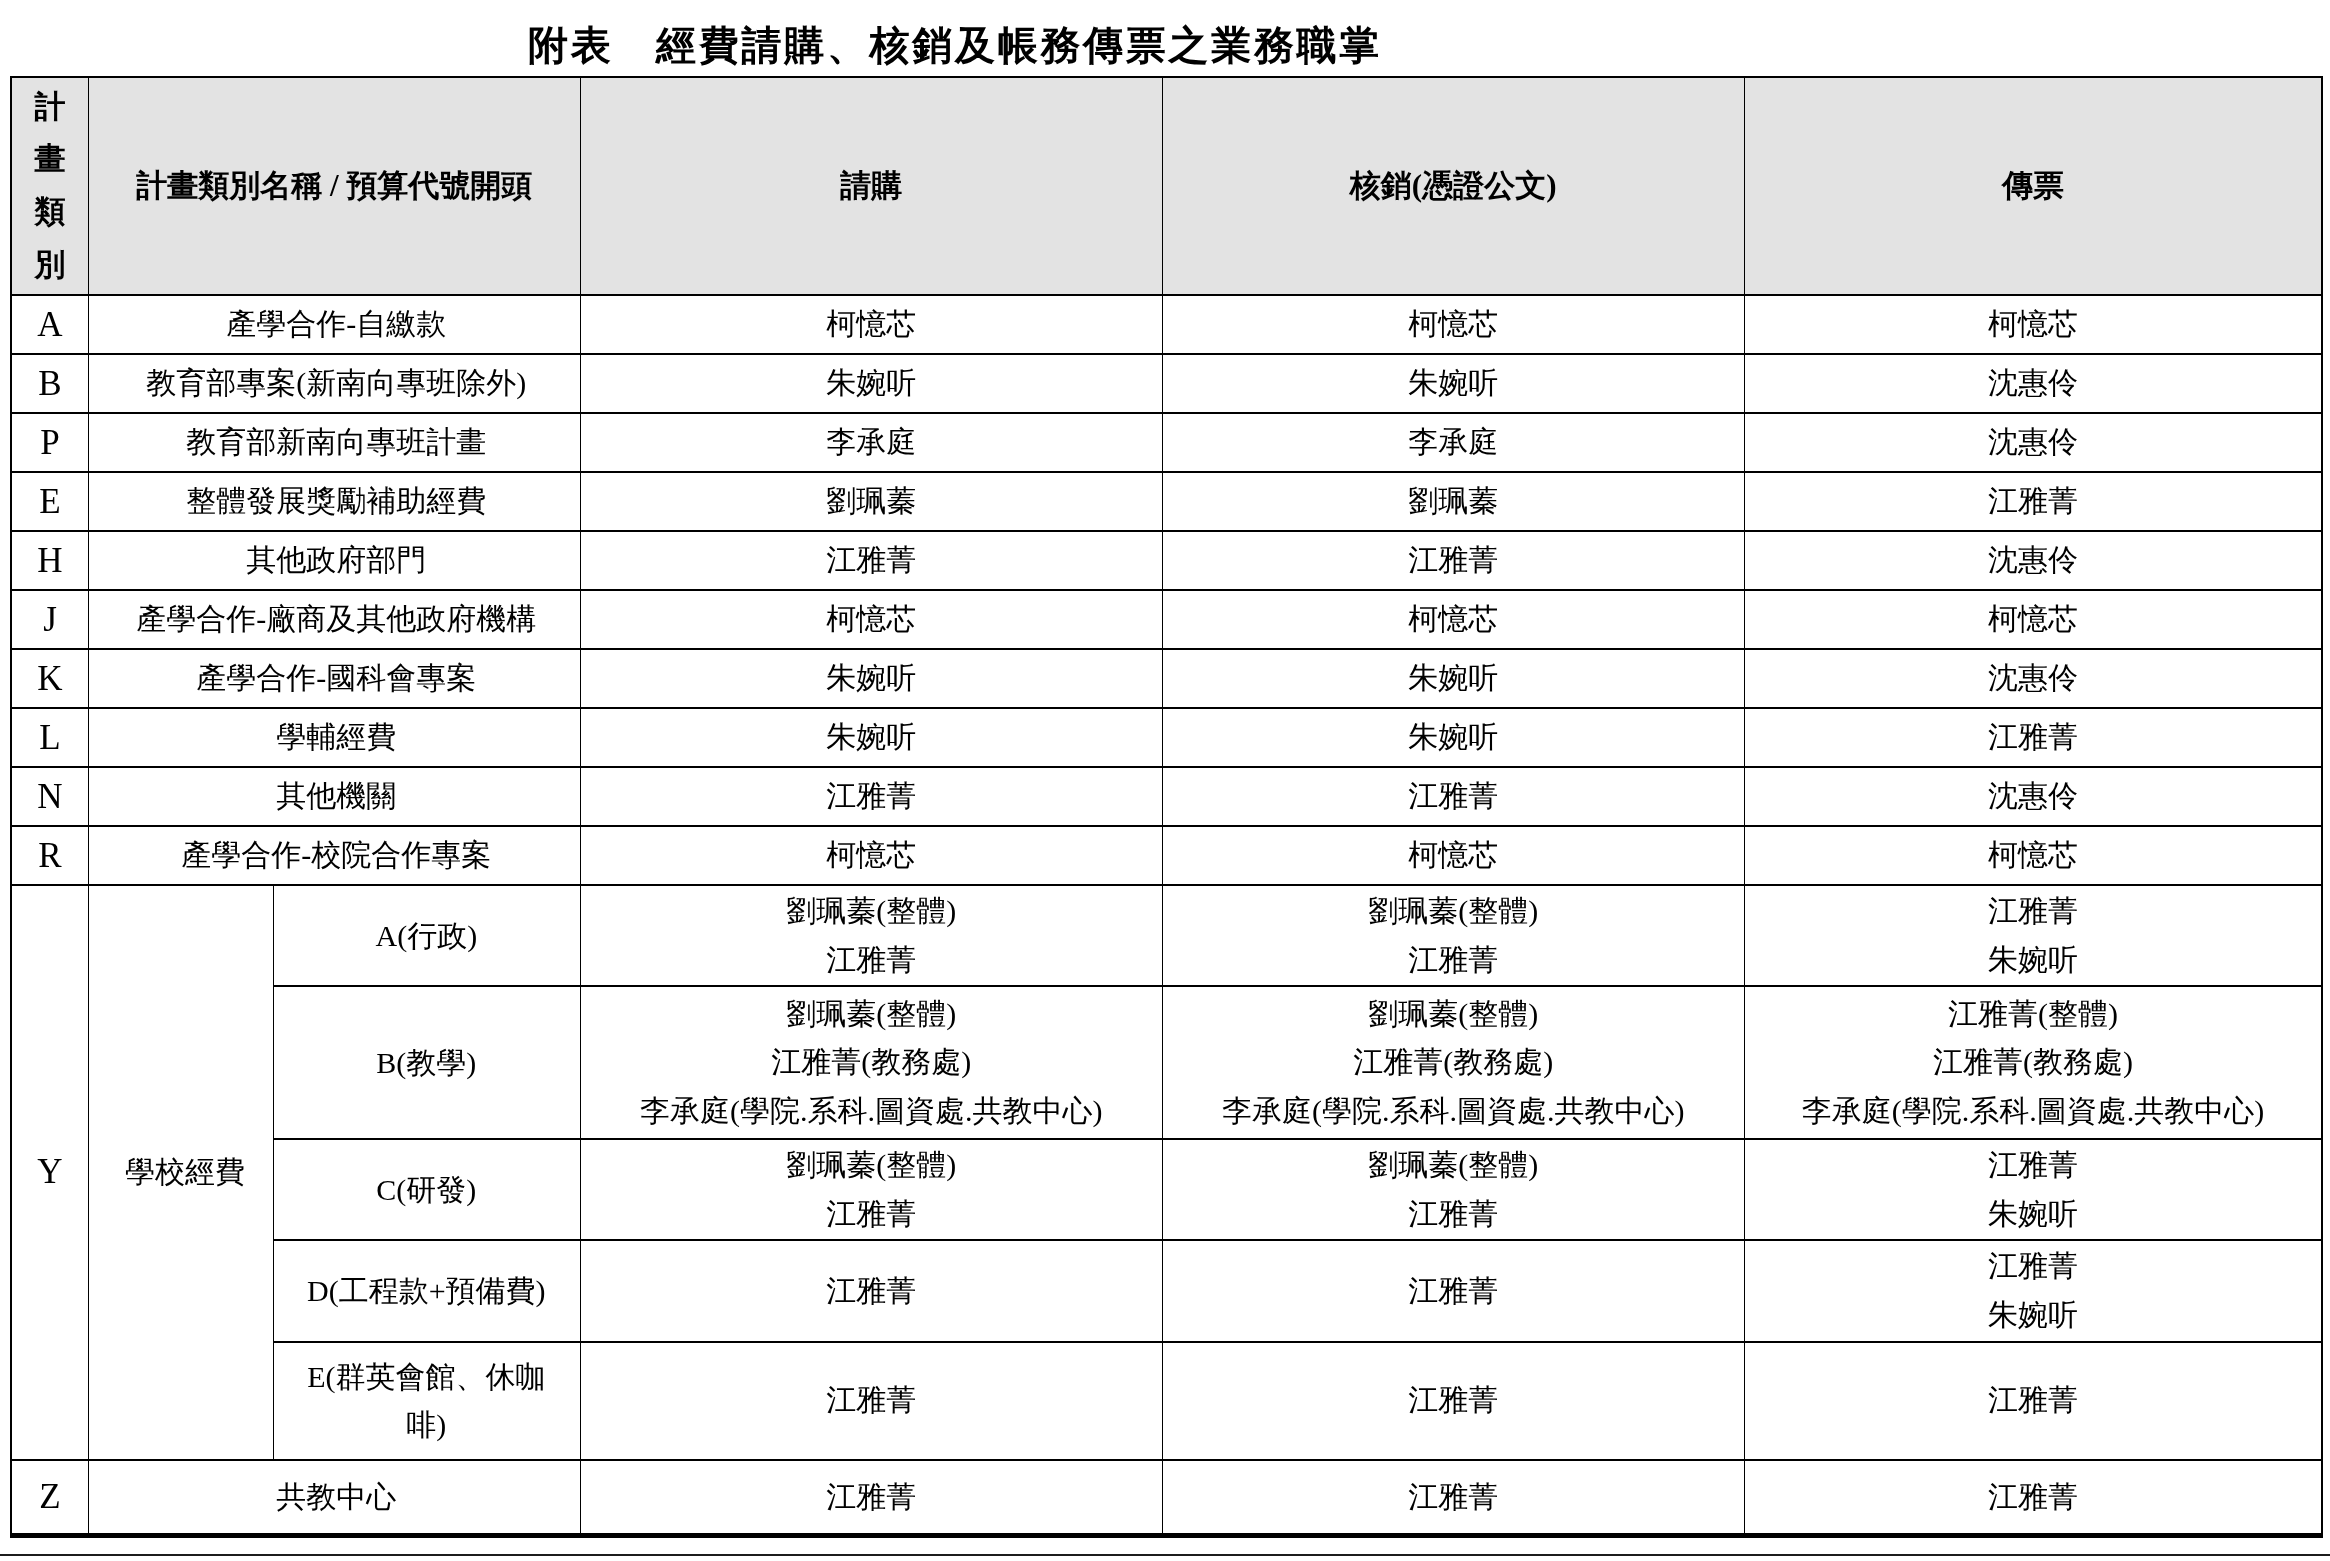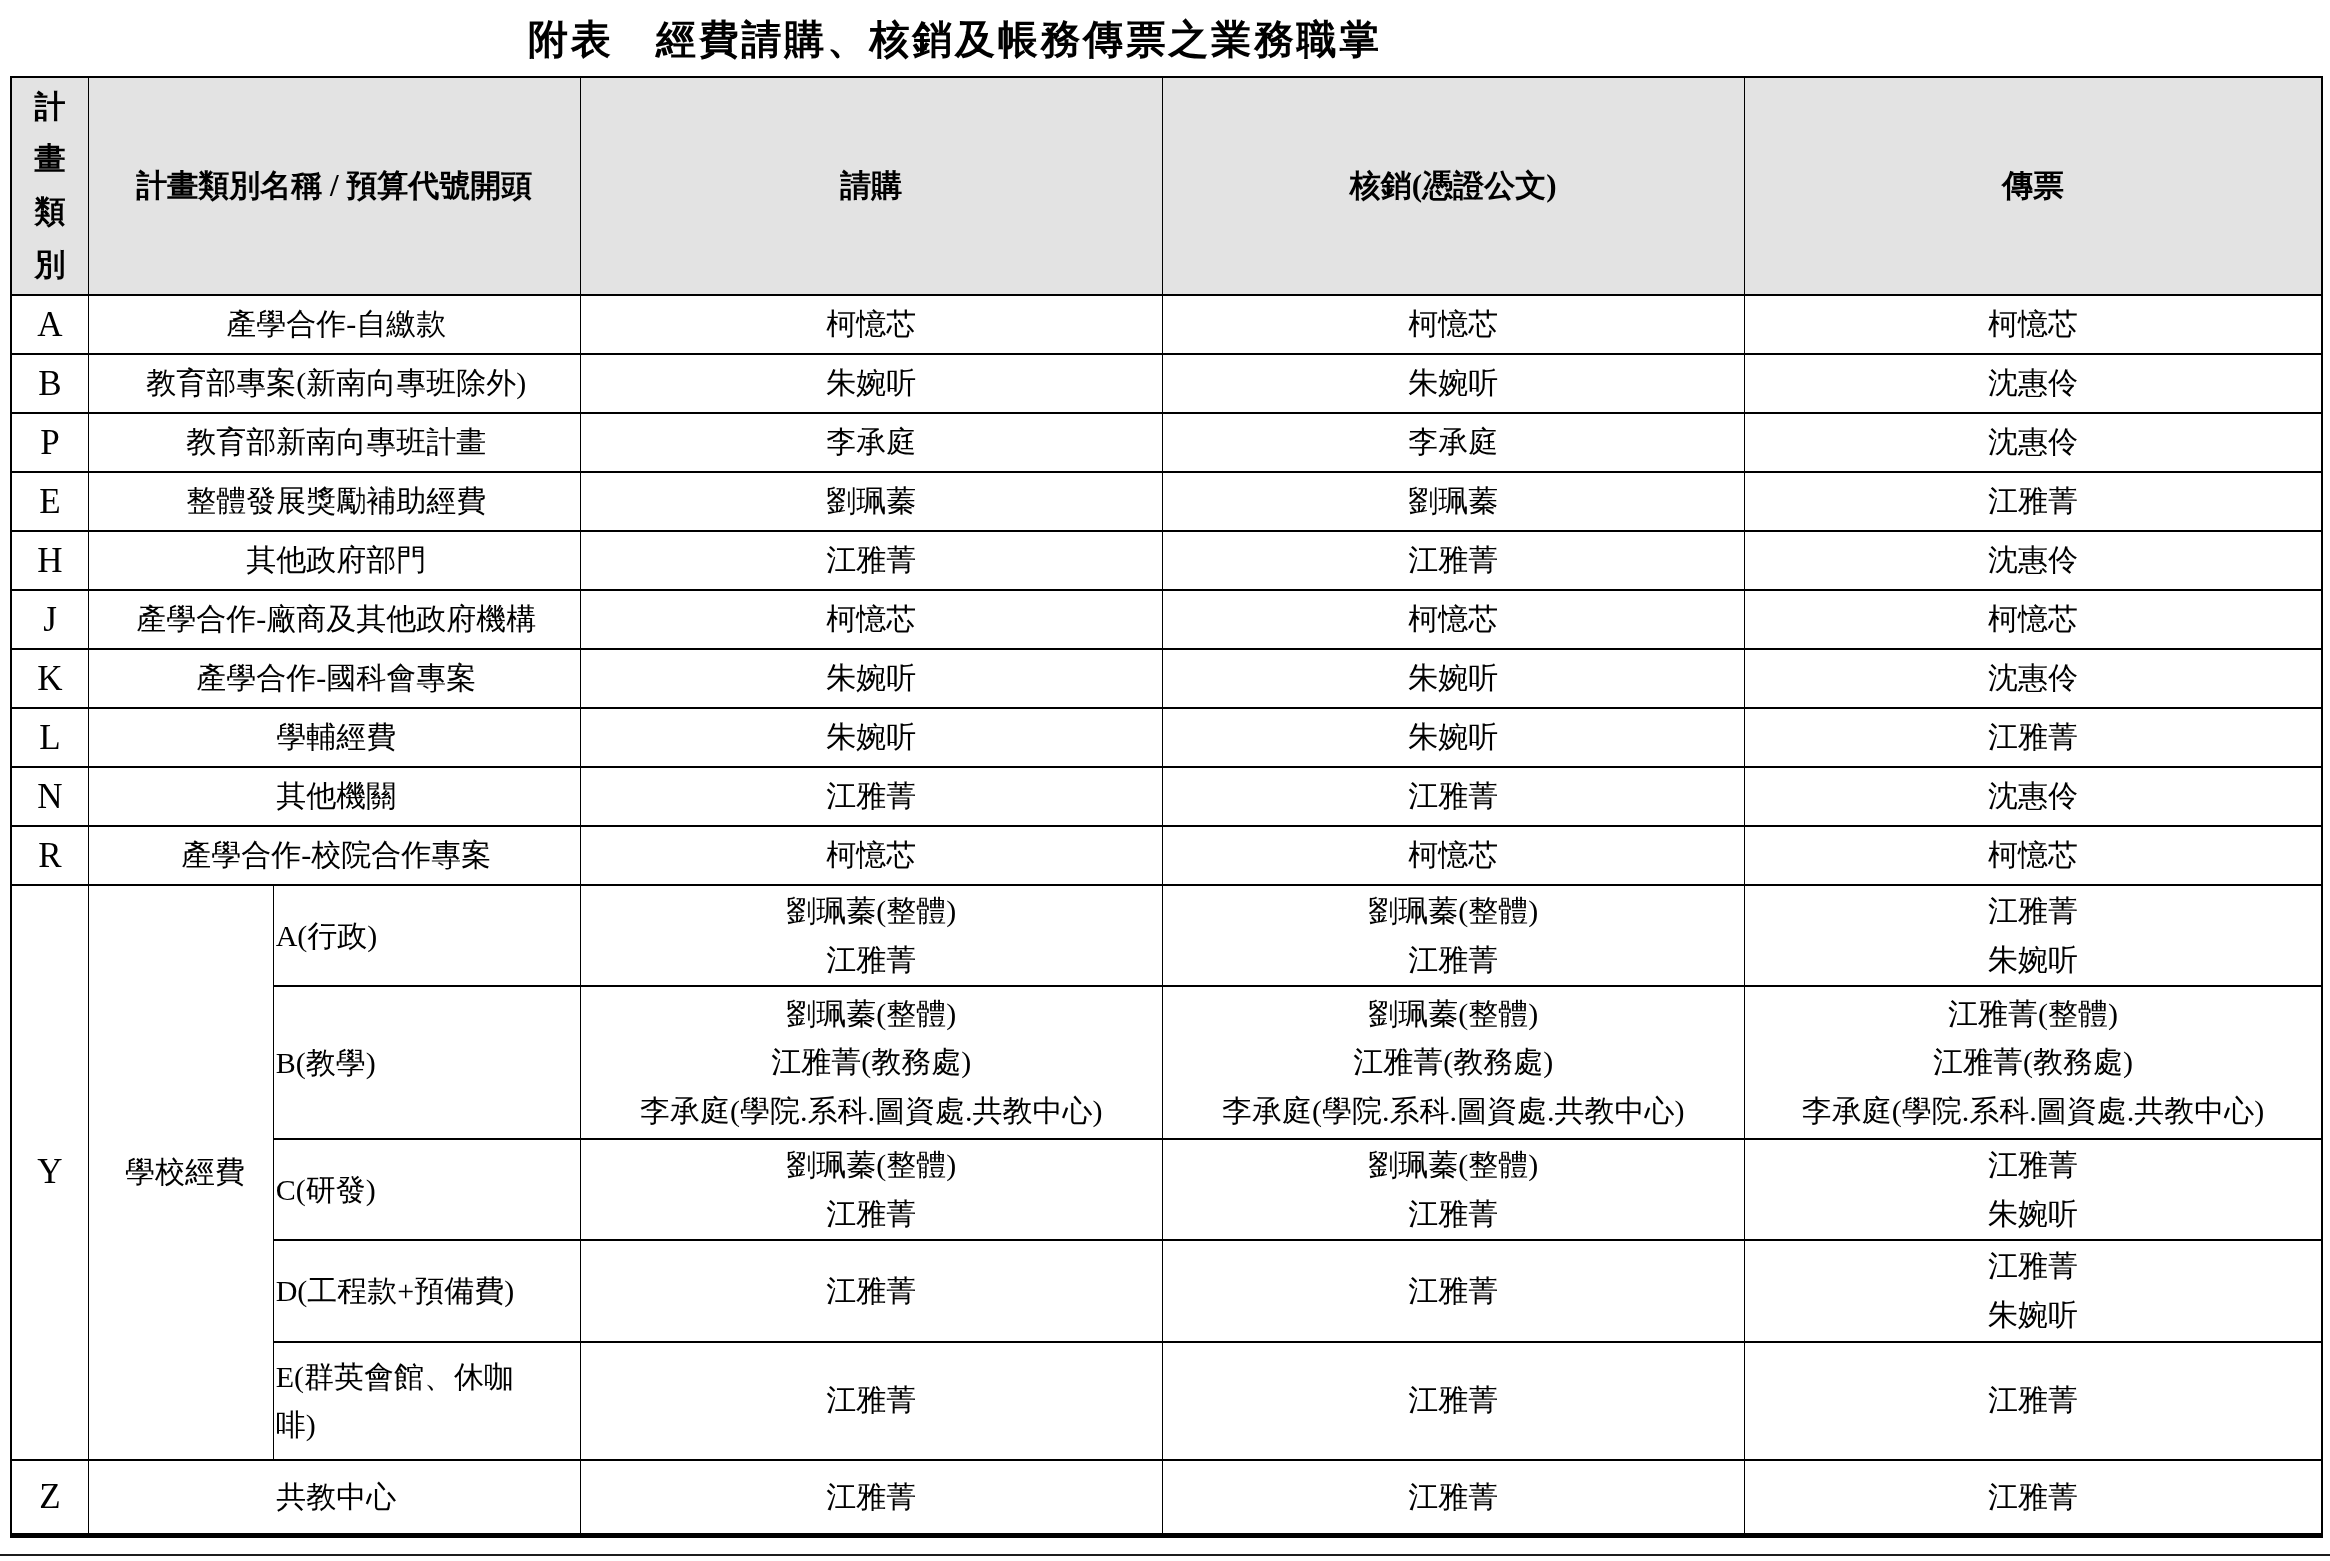--- a/index.html
+++ b/index.html
@@ -2,21 +2,21 @@
 <html style="font-size:11px"><head>
 <meta charset="utf-8">
 <style>
   html,body{margin:0;padding:0;}
   body{
     width:2330px;height:1562px;position:relative;background:#ffffff;
     font-family:"Liberation Serif","DejaVu Serif",serif;color:#000;
     overflow:hidden;
   }
   .title{
-    position:absolute;top:12px;left:0;width:1910px;
+    position:absolute;top:18px;left:0;width:1910px;
     text-align:center;font-size:40px;font-weight:bold;letter-spacing:2.7px;
   }
   table.main{
     position:absolute;left:10.2px;top:76px;width:2311px;
     border-collapse:collapse;table-layout:fixed;
     border:2.7px solid #000;border-bottom:5.5px solid #000;
   }
   col.c-code{width:77px;}
   col.c-yname{width:185px;}
   col.c-sub{width:307px;}
@@ -39,21 +39,21 @@
   tr.r-z{height:76px;}
   .vhead{
     width:1em;margin:0 auto;line-height:1.7;font-weight:bold;
     word-break:break-all;text-align:center;
   }
   th.h-name{text-align:center;}
   th.h-col{text-align:center;}
   td.code{text-align:center;font-size:35px;}
   td.name{text-align:center;padding-left:5px;white-space:pre-line;line-height:1.55;font-family:Liberation Serif, serif;}
   td.yname{text-align:center;padding-left:9.5px;}
-  td.sub{text-align:left;padding-left:2px;padding-right:2.7px;white-space:pre-line;line-height:1.6;}
+  td.sub{text-align:center;padding-left:2px;padding-right:2.7px;white-space:pre-line;line-height:1.6;}
   td.val{text-align:center;white-space:pre-line;line-height:1.62;}
   .page-bottom-line{
     position:absolute;left:0;top:1554px;width:2330px;height:2px;background:#1c1c1c;
   }
 </style>
 </head>
 <body>
 
 <div class="title">附表　經費請購、核銷及帳務傳票之業務職掌</div>
 

